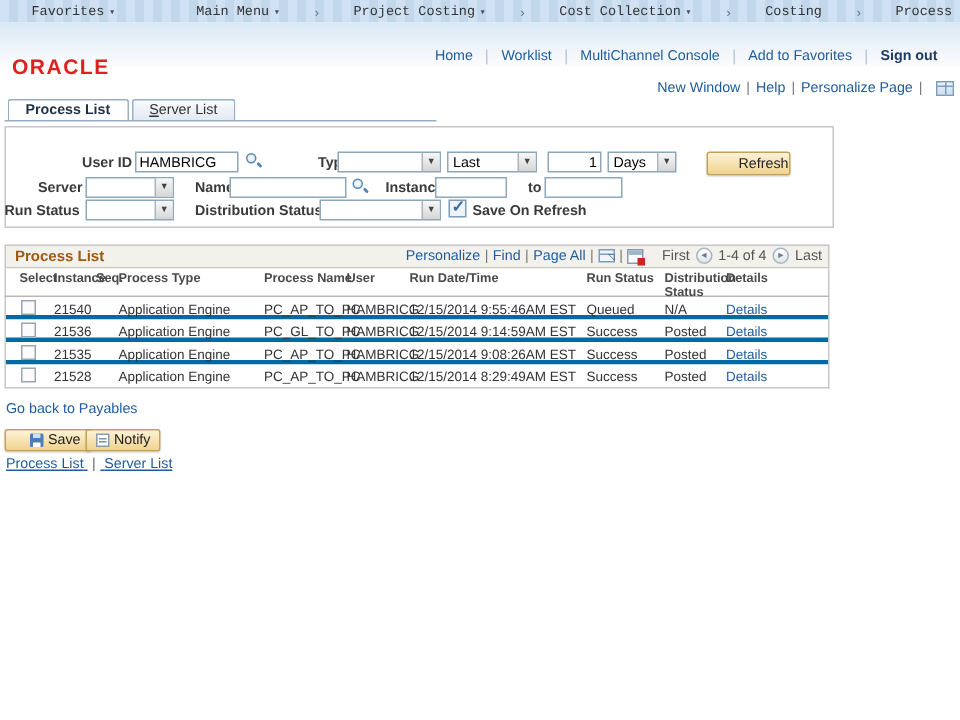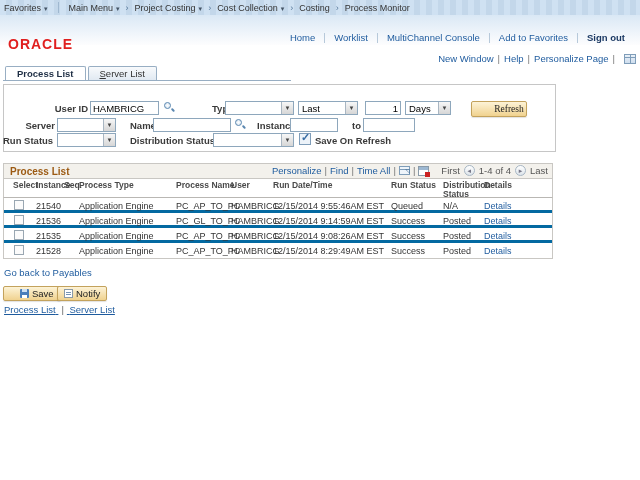--- a/index.html
+++ b/index.html
@@ -3,21 +3,21 @@
 <meta charset="utf-8">
 <style>
   * { margin:0; padding:0; box-sizing:border-box; }
   html,body { width:640px; height:480px; background:#fff; font-family:"Liberation Sans",sans-serif; overflow:hidden; }
   #screen { position:relative; width:640px; height:480px; background:#fff; }
 
   
   .crumbbar { position:absolute; left:0; top:0; width:640px; height:15px;
     background:repeating-linear-gradient(90deg,#cfe1f2 0,#cfe1f2 6px,#c3d7ea 6px,#c3d7ea 12px);
     display:flex; align-items:center; font-size:9px; color:#333; }
-  .crumb { padding:0 4px; white-space:nowrap; cursor:default; }
+  .crumb { padding:0 21px; white-space:nowrap; cursor:default;font-family:Liberation Mono, monospace; }
   .crumb.dd::after { content:"▾"; font-size:7px; color:#456; margin-left:3px; }
   .crumb-sep { color:#56789a; font-size:9px; padding:0 2px; }
   .crumb-vline { width:1px; height:11px; background:#9fb8d0; margin:0 6px; }
 
   
   .hdr { position:absolute; left:0; top:15px; width:640px; height:30px;
     background:linear-gradient(#dae8f5,#fdfdfe); }
   .logo { position:absolute; left:8px; top:21px; color:#e01f1f; font-weight:bold;
     font-size:14px; letter-spacing:1px; }
   .hdr-links { position:absolute; right:6px; top:17px; display:flex; align-items:center; font-size:9.5px; }
@@ -57,21 +57,21 @@
     background:linear-gradient(#f7f7f7,#d6d6d6); border-left:1px solid #a9b6c2;
     font-size:6px; color:#444; display:flex; align-items:center; justify-content:center; cursor:pointer; }
   .looky { position:absolute; width:12px; height:12px; cursor:pointer; }
   .looky .lens { position:absolute; left:1px; top:1px; width:7px; height:7px; border:1.5px solid #5a87b0;
     border-radius:50%; background:radial-gradient(#fff,#cfe0ee); }
   .looky .grip { position:absolute; left:8px; top:8px; width:4px; height:1.8px; background:#5a87b0;
     transform:rotate(45deg); border-radius:1px; }
   .btn { position:absolute; height:16px; background:linear-gradient(#fdf3d7,#f0d28f);
     border:1px solid #c3a25c; border-radius:2px; font-size:9.5px; color:#222;
     display:flex; align-items:center; justify-content:center; cursor:pointer;
-    box-shadow:0 1px 1px rgba(0,0,0,.12); font-family:Liberation Serif, serif;padding-left:20px; }
+    box-shadow:0 1px 1px rgba(0,0,0,.12); font-family:Liberation Sans, sans-serif;padding-left:20px; }
   .cb { position:absolute; width:12px; height:12px; border:1px solid #7f9db9; background:#edf3f9; cursor:pointer; }
   .cb .chk { position:absolute; left:1px; top:-3px; color:#3a6ea5; font-size:11px; font-weight:bold; }
 
   
   .grid-hdr { position:absolute; left:3px; top:163px; width:550px; height:16px;
     background:#f3f1ec; border:1px solid #c9c7c3; }
   .grid-title { position:absolute; left:6px; top:2px; font-size:10px; font-weight:bold; color:#9c5a13; }
   .grid-tools { position:absolute; right:4px; top:1px; display:flex; align-items:center; font-size:9.5px; }
   .grid-tools a { color:#1e5b9e; text-decoration:none; cursor:pointer; white-space:nowrap; }
   .grid-tools .bar { color:#777; padding:0 3px; }
@@ -222,21 +222,21 @@
     </span>
   <div class="lbl" style="left:315px; top:135px;">Save On Refresh</div>
 
   <div class="grid-hdr">
     <span class="grid-title">Process List</span>
     <div class="grid-tools">
       <a>Personalize</a>
       <span class="bar">|</span>
       <a>Find</a>
       <span class="bar">|</span>
-      <a>Time All</a>
+      <a>Page All</a>
       <span class="bar">|</span>
       <span class="zoomwin-icon"></span>
       <span class="bar">|</span>
       <span class="excel-icon"></span>
       <span class="pager">
         <span>First</span>
         <span class="pgbtn">◂</span>
         <span>1-4 of 4</span>
         <span class="pgbtn">▸</span>
         <span>Last</span>

